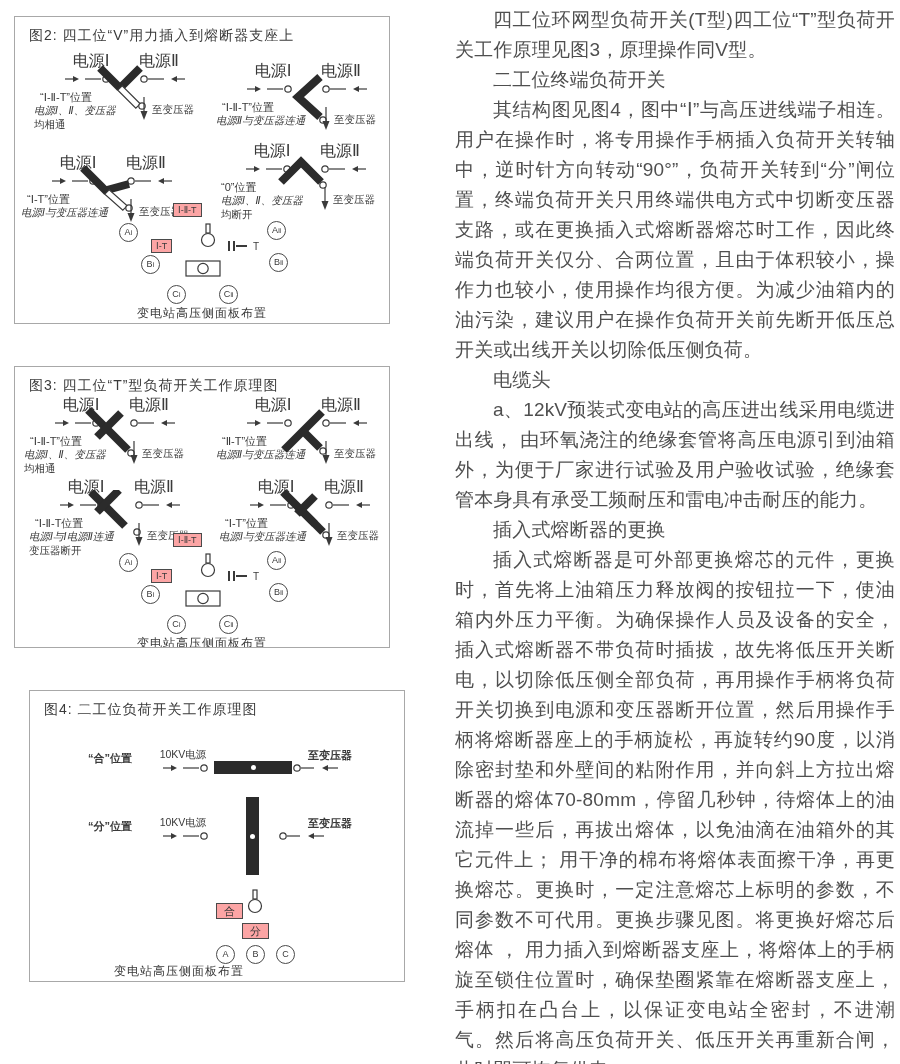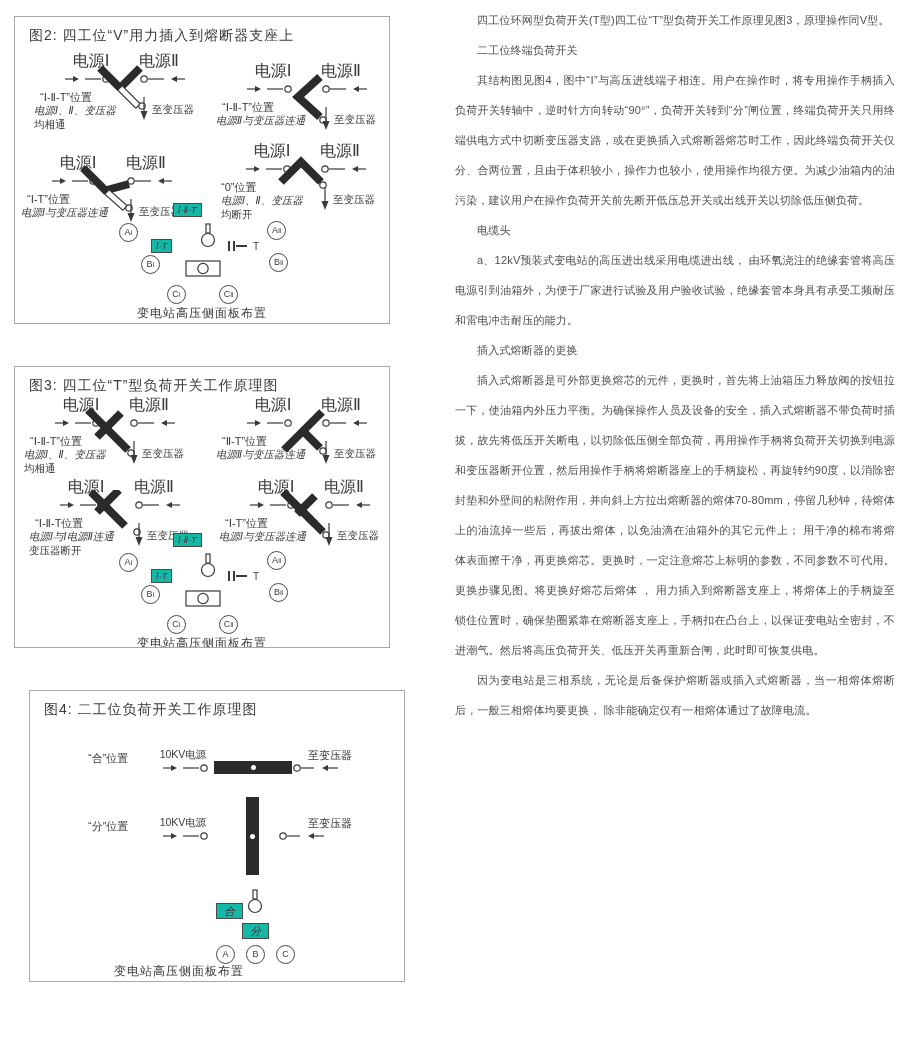--- a/index.html
+++ b/index.html
@@ -26,38 +26,38 @@
   .l3{left:0;top:67px;}
   .down{position:absolute;left:104px;top:44px;}
   .to{position:absolute;left:118px;top:52px;font-size:10.5px;color:#3a3a3a;white-space:nowrap;}
   .bk{stroke:#2b2b2b;stroke-width:8;fill:none;}
   .thin{stroke:#3a3a3a;stroke-width:1.2;fill:none;}
   .oc{fill:#fff;stroke:#3a3a3a;stroke-width:1.2;}
   .whb{fill:#fff;stroke:#3a3a3a;stroke-width:1.2;}
   .arr{fill:#3a3a3a;}
   
   .panel{position:absolute;left:96px;width:212px;height:122px;}
-  .pbox{position:absolute;border:1px solid #4a4a4a;font-size:9px;color:#3a3a3a;padding:1px 4px;line-height:10px;background:#14b8a6;white-space:nowrap;font-style:italic;}
+  .pbox{position:absolute;border:1px solid #4a4a4a;font-size:9px;color:#3a3a3a;padding:1px 4px;line-height:10px;background:#fca5a5;white-space:nowrap;}
   .ptop{left:62px;top:0;} .pleft{left:40px;top:36px;}
   .pcirc{position:absolute;width:17px;height:17px;border:1px solid #4a4a4a;border-radius:50%;font-size:9px;color:#3a3a3a;text-align:center;line-height:16px;background:#fff;}
   .psub{font-size:6.5px;}
   .keyicon{position:absolute;left:88px;top:20px;}
   .ticon{position:absolute;left:114px;top:36px;}
   .tlab{position:absolute;left:142px;top:38px;font-size:10px;color:#3a3a3a;}
   .winicon{position:absolute;left:74px;top:57px;}
   .pcap{position:absolute;left:26px;top:102px;font-size:12px;color:#3a3a3a;white-space:nowrap;letter-spacing:1px;}
   
-  .f4lbl{position:absolute;font-size:11px;color:#3a3a3a;white-space:nowrap;}
+  .f4lbl{position:absolute;font-size:11px;color:#3a3a3a;white-space:nowrap;font-weight:bold;}
   .f4src{position:absolute;width:58px;text-align:center;font-size:10.5px;color:#3a3a3a;}
   .barh{position:absolute;left:184px;top:70px;width:78px;height:13px;background:#2b2b2b;}
   .barv{position:absolute;left:216px;top:106px;width:13px;height:78px;background:#2b2b2b;}
   .dot{position:absolute;left:50%;top:50%;width:5px;height:5px;margin:-2.5px 0 0 -2.5px;background:#fff;border-radius:50%;}
   
   .article{position:absolute;left:455px;top:5px;width:440px;}
-  .article p{margin:0;font-size:11px;line-height:30px;text-align:justify;text-indent:2em;color:#4f4f4f;letter-spacing:0.2px;}
+  .article p{margin:0;font-size:19px;line-height:30px;text-align:justify;text-indent:2em;color:#4f4f4f;letter-spacing:0.2px;}
 </style>
 </head>
 <body>
 
 <div class="fig" id="fig2">
   <div class="ftitle">图2: 四工位“V”用力插入到熔断器支座上</div>
 
   <div class="sub" style="left:19px;top:34px">
     <div class="term t1">
       <div>电源Ⅰ</div>

